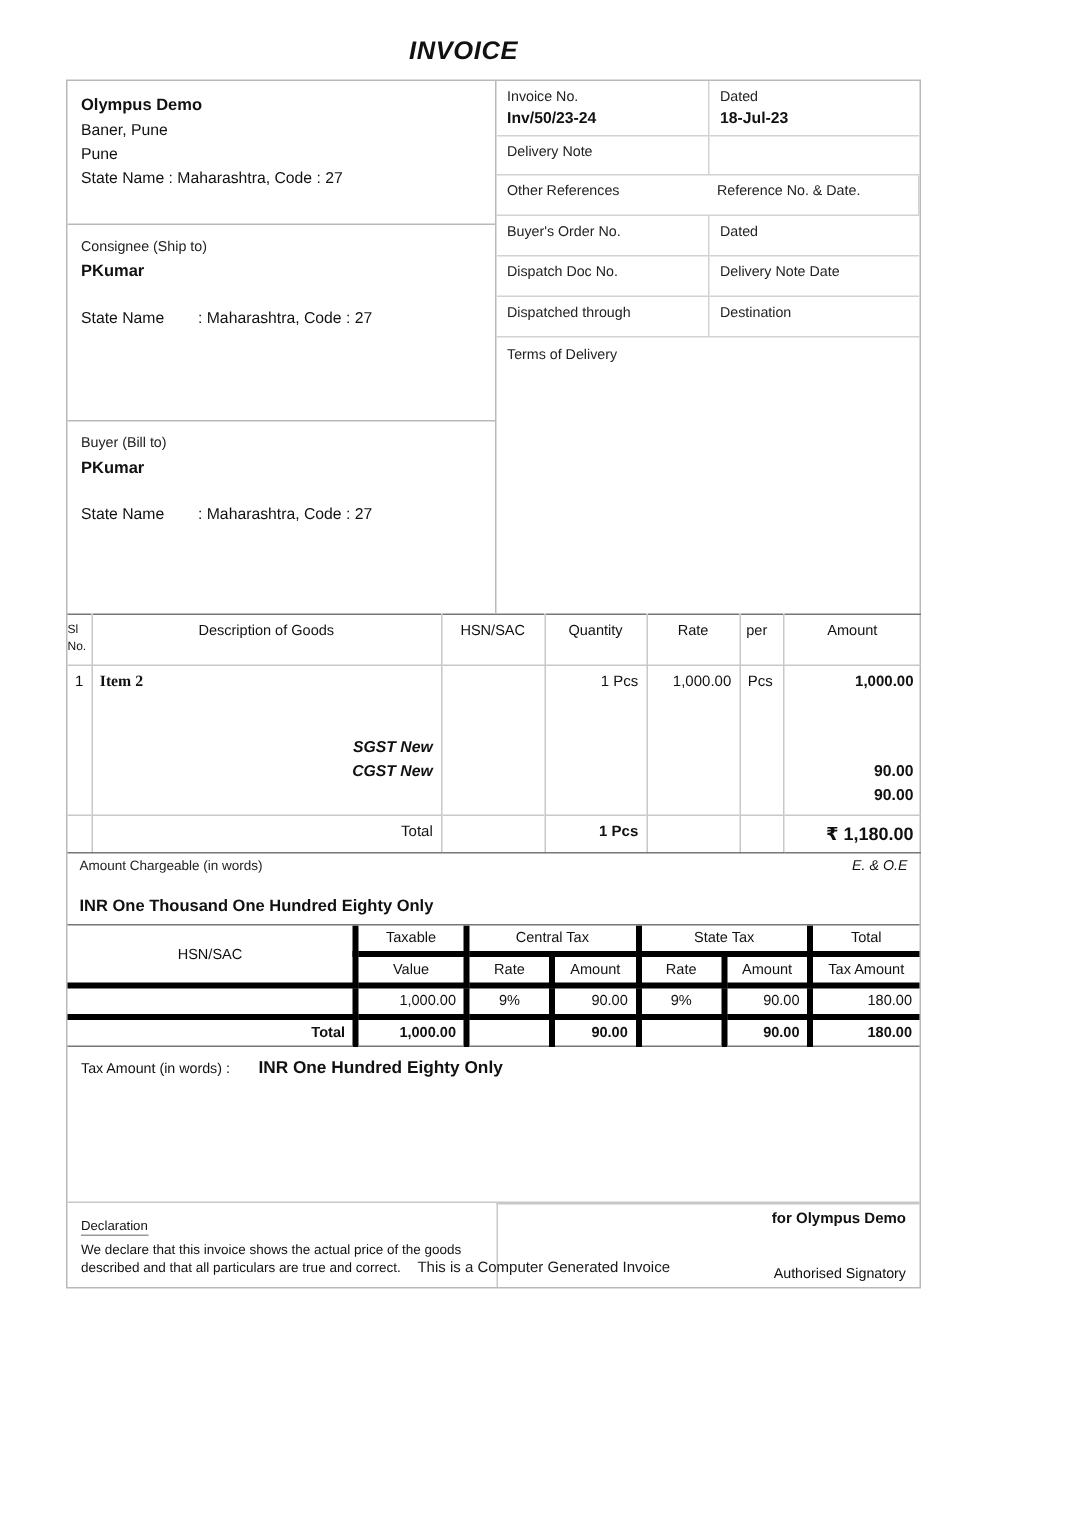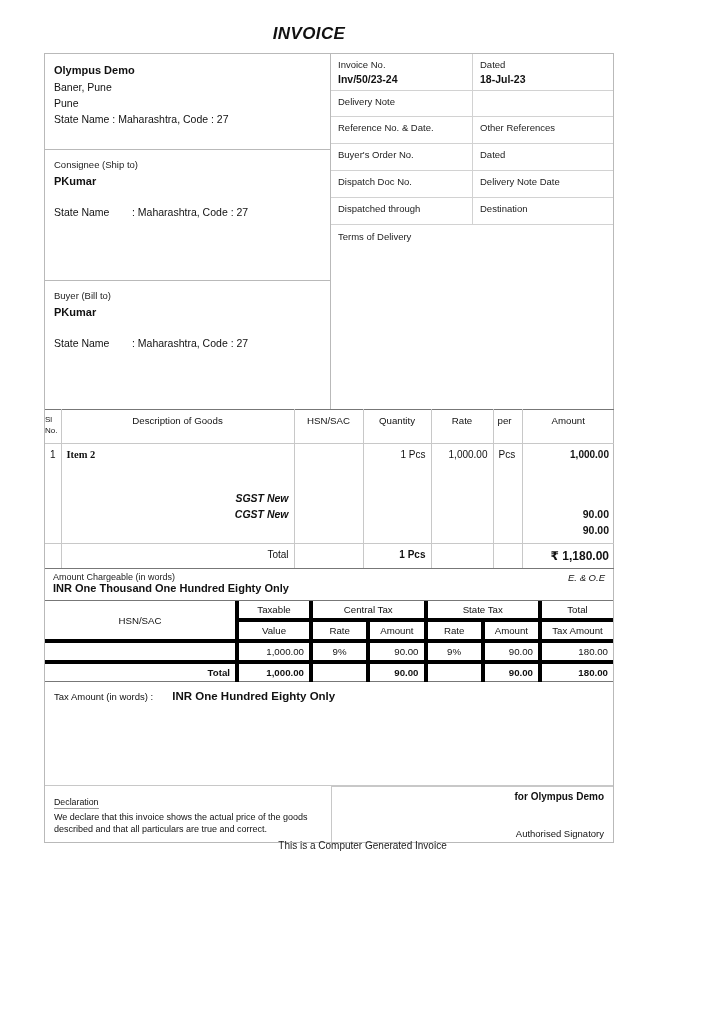--- a/index.html
+++ b/index.html
@@ -89,21 +89,21 @@
     border-top:1px solid #c8c8c8;border-bottom:1px solid #777;
     height:23px;padding-top:4px;font-size:10.5px;
   }
   .row-total .c-desc{text-align:right;}
   .row-total .c-amt{font-weight:bold;font-size:12px;}
   .row-total .c-qty{font-weight:bold;}
 
   
   .words{border-bottom:1px solid #777;padding:3px 8px 6px 8px;position:relative;}
   .words-label{font-size:9px;color:#222;}
-  .words-value{font-size:11px;font-weight:bold;margin-top:0;}
+  .words-value{font-size:11px;font-weight:bold;margin-top:16px;}
   .eoe{position:absolute;right:8px;top:3px;font-size:9.5px;font-style:italic;}
 
   
   .taxtbl{width:100%;border-collapse:collapse;table-layout:fixed;}
   .taxtbl th,.taxtbl td{
     border:4px solid #000000;box-sizing:border-box;font-weight:normal;
     font-size:9.7px;text-align:center;padding:3px 5px;
   }
   .taxtbl tr>*:first-child{border-left:none;}
   .taxtbl tr>*:last-child{border-right:none;}
@@ -201,26 +201,26 @@
         </div>
 
         <div class="dgrid-row r2">
           <div class="dcell left">
             <div class="dlabel">Delivery Note</div>
             <div class="dvalue"></div>
           </div>
         </div>
 
         <div class="dgrid-row r3">
+          <div class="dcell right">
+            <div class="dlabel">Other References</div>
+            <div class="dvalue"></div>
+          </div>
           <div class="dcell left">
             <div class="dlabel">Reference No. &amp; Date.</div>
-            <div class="dvalue"></div>
-          </div>
-          <div class="dcell right">
-            <div class="dlabel">Other References</div>
             <div class="dvalue"></div>
           </div>
         </div>
 
         <div class="dgrid-row r4">
           <div class="dcell left">
             <div class="dlabel">Buyer's Order No.</div>
             <div class="dvalue"></div>
           </div>
           <div class="dcell right">

